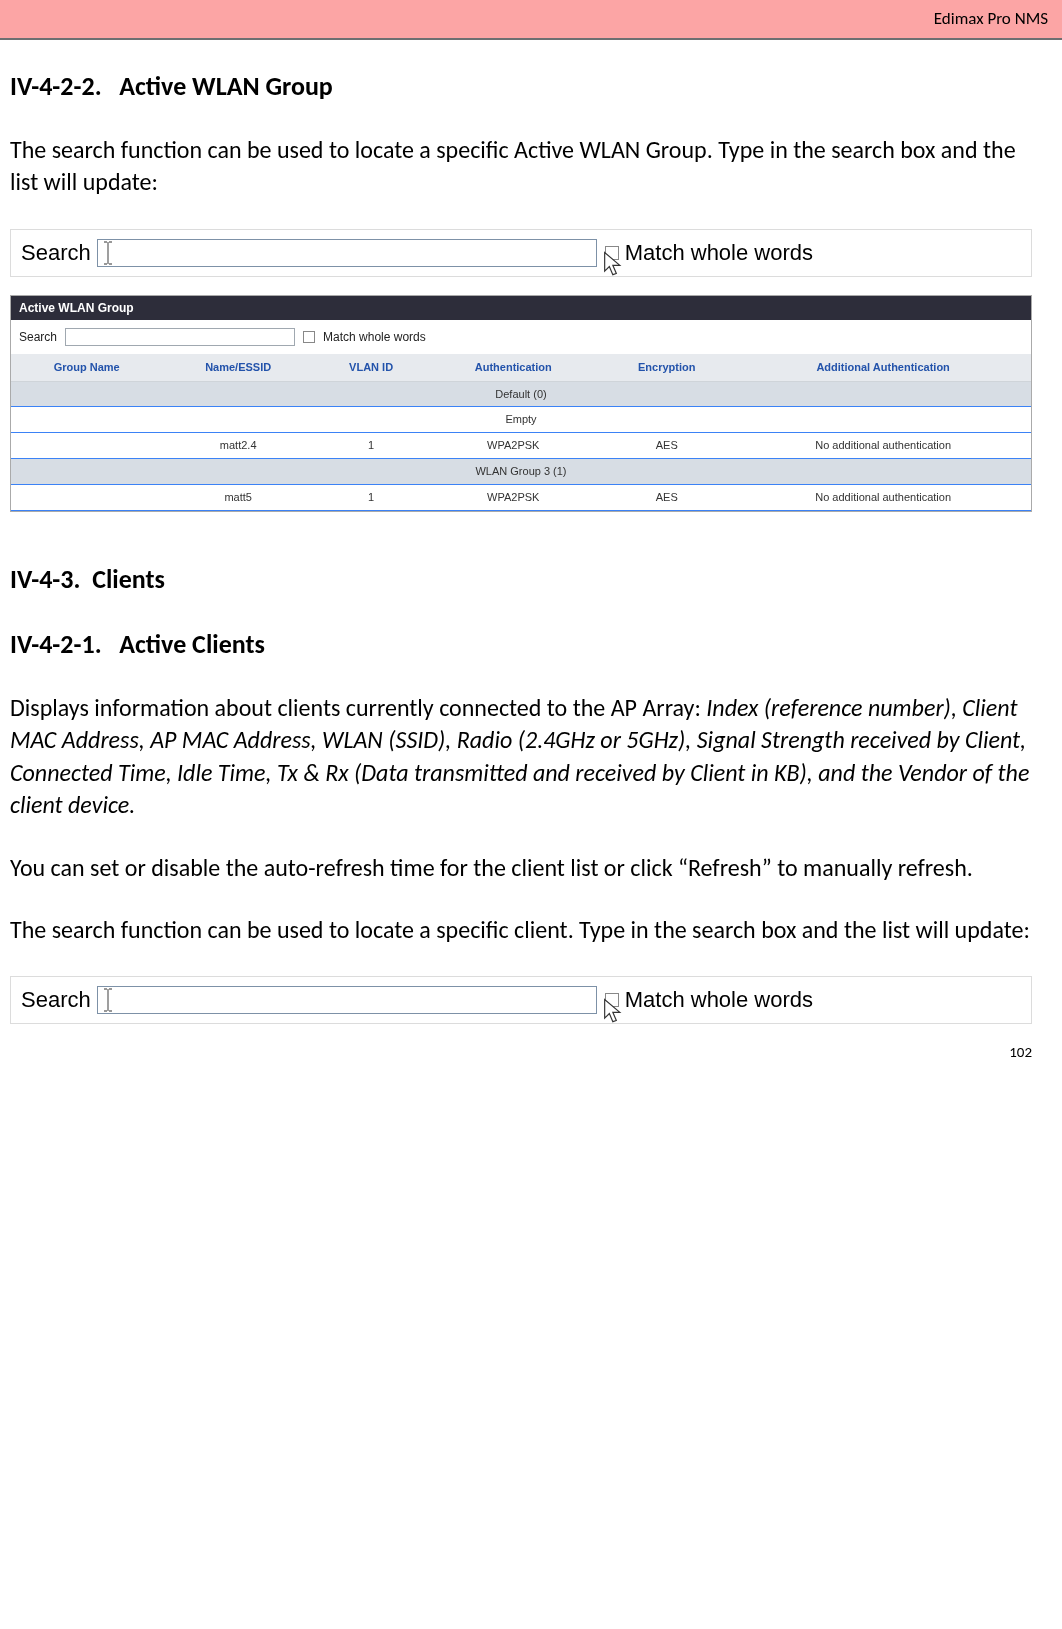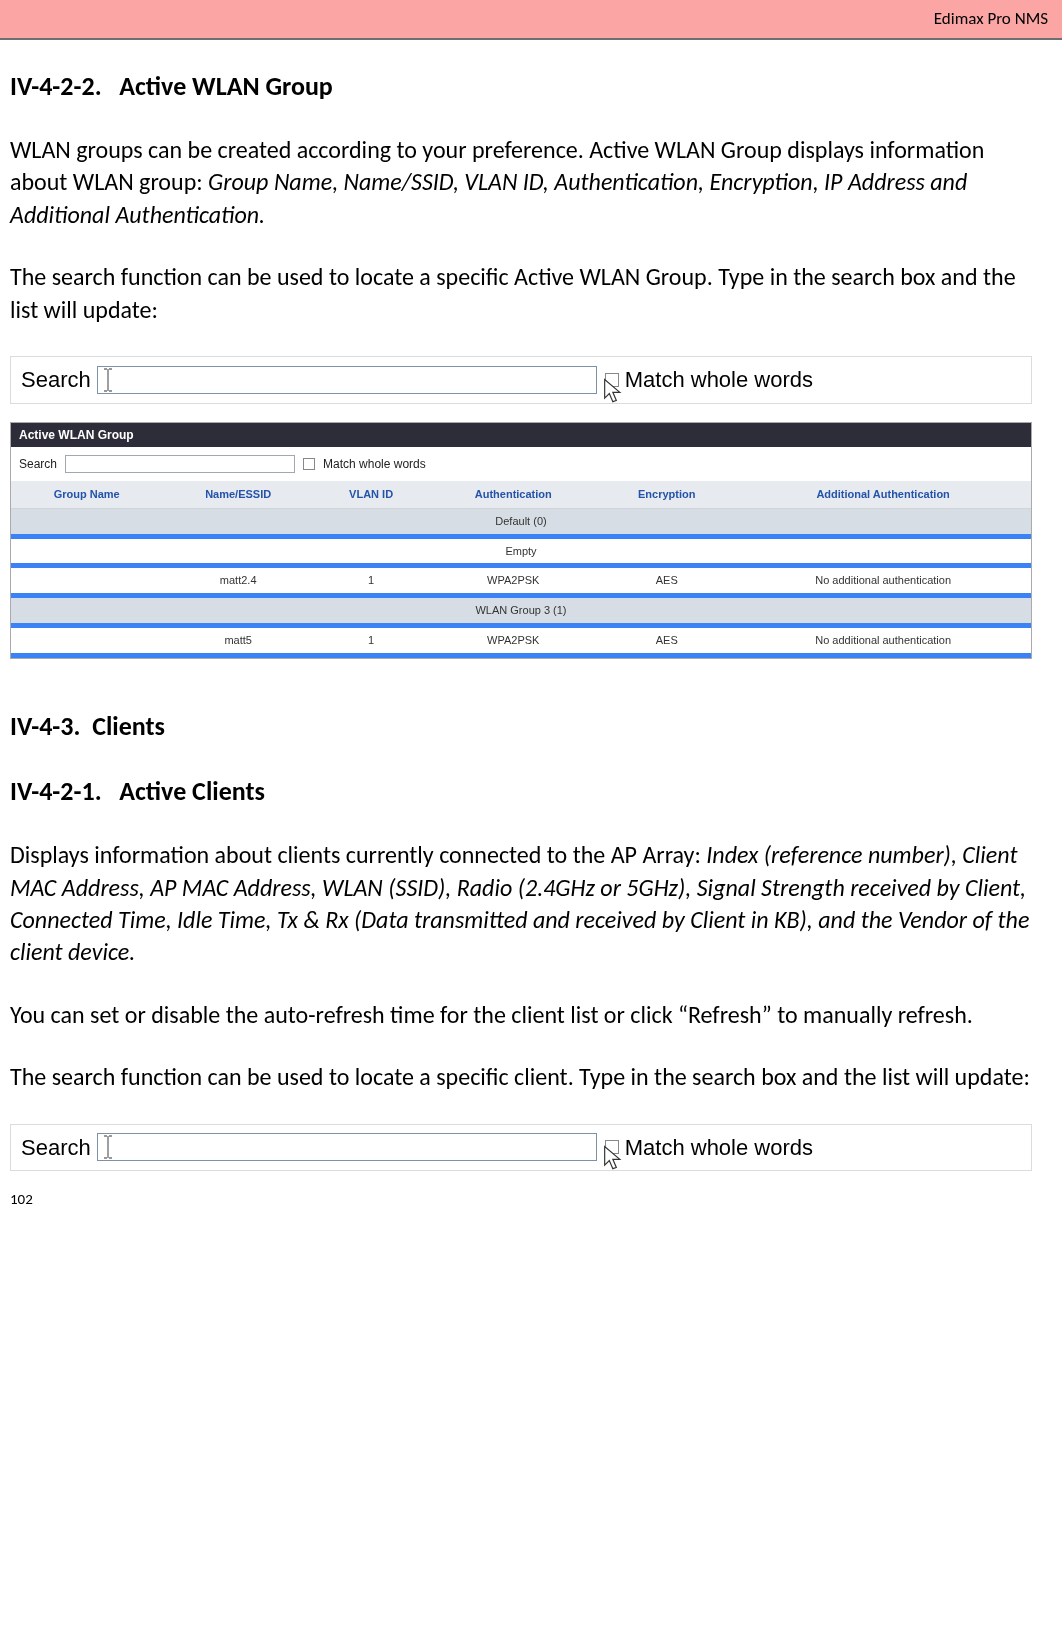--- a/index.html
+++ b/index.html
@@ -95,54 +95,51 @@
     background:#e7eaee;
     color:#2353ab;
     padding:6px 12px;
     text-align:center;
     font-weight:700;
     border-bottom:1px solid #cfd4d9;
   }
   table.wlan td {
     padding:5px 20px;
     text-align:center;
-    border-bottom:5px solid #3b82f6;
+    border-bottom:1px solid #3b82f6;
     color:#333;
   }
   table.wlan td.left { text-align:left; padding-left:10px; }
   .grouprow td {
     background:#d7dde4;
     color:#2353ab;
     text-align:left;
     padding-left:8px;
     font-weight:400;
   }
   .emptyrow td { color:#555; }
   .footer {
-    text-align:left;
+    text-align:right;
     font-size:15px;
   }
 </style>
 </head>
 <body>
 
 <div class="topbar">
   <span>Edimax Pro NMS</span>
 </div>
 
 <div class="page">
 
   <h2>
     <span>IV-4-2-2.</span>&nbsp;&nbsp;
     <span>Active WLAN Group</span>
   </h2>
 
-  <p>
-    <span>WLAN groups can be created according to your preference. Active WLAN Group displays information about WLAN group: </span><em>Group Name, Name/SSID, VLAN ID, Authentication, Encryption, IP Address and Additional Authentication.</em>
-  </p>
 
   <p>The search function can be used to locate a specific Active WLAN Group. Type in the search box and the list will update:</p>
 
   <div class="search-big">
     <span class="lbl">Search</span>
     <span class="field" title="">
       <svg viewBox="0 0 12 24">
           <path d="M2 1h3M10 1h-3M6 1v22M2 23h3M10 23h-3" stroke="#777" stroke-width="1.4" fill="none"></path>
         </svg>
     </span>

